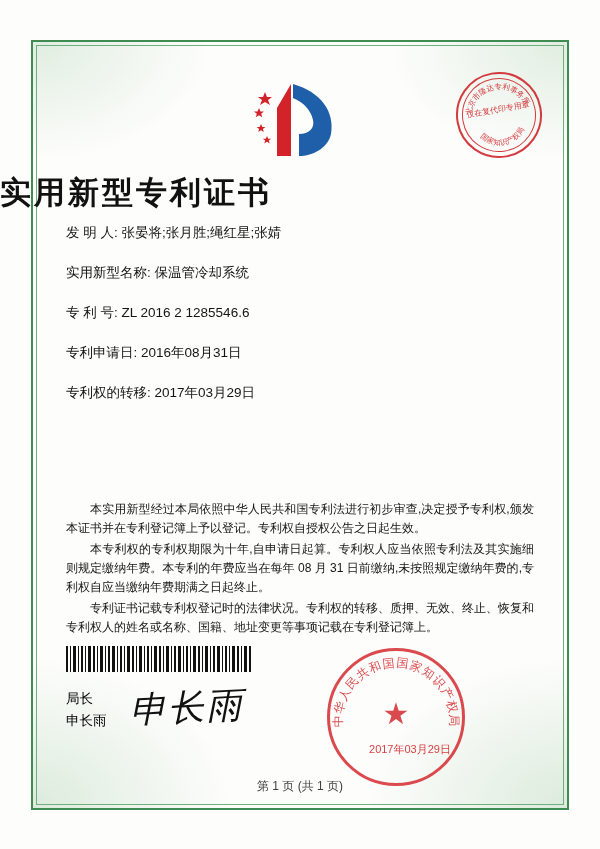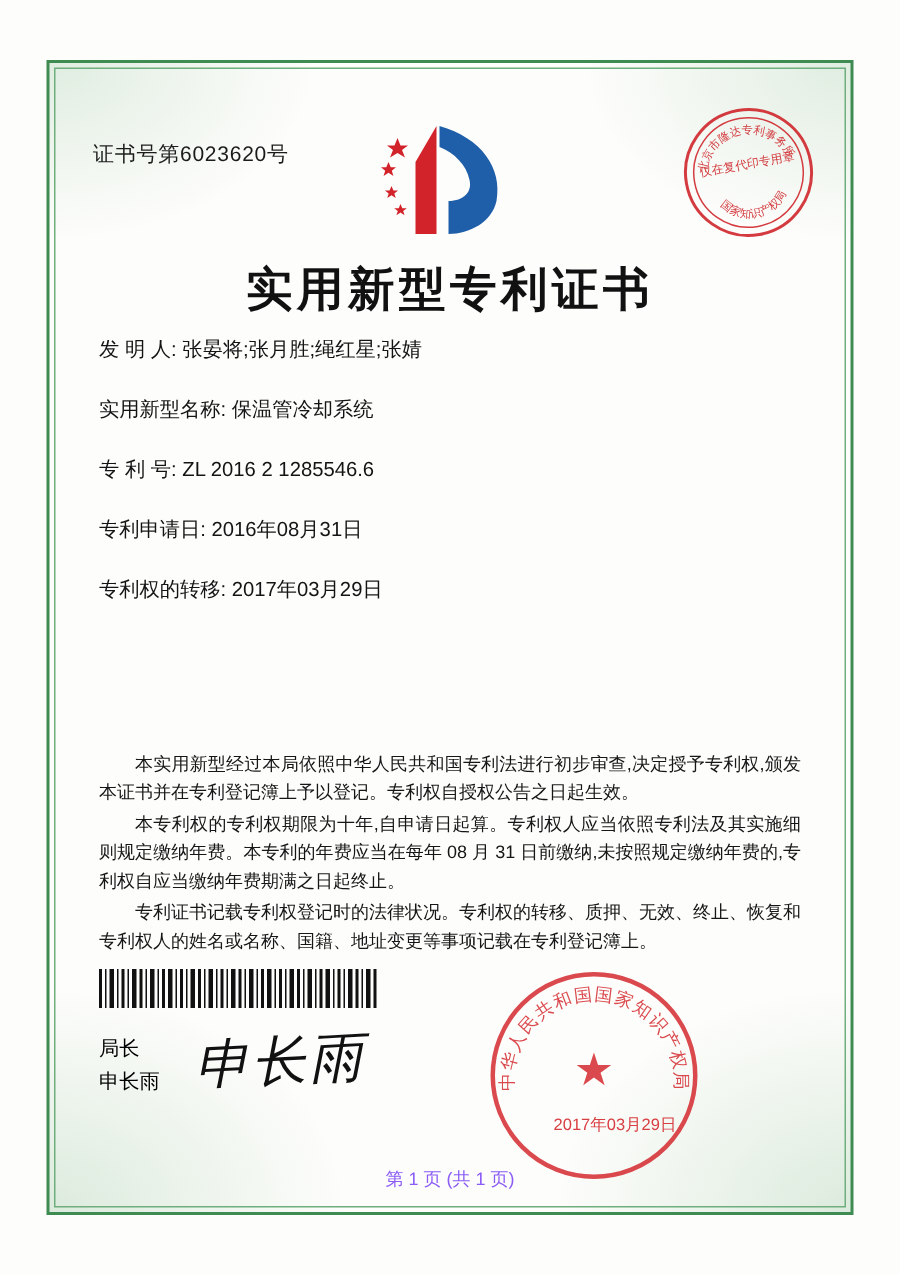--- a/index.html
+++ b/index.html
@@ -104,21 +104,21 @@
     font-size: 8px;
     line-height: 10px;
     font-family: "Liberation Sans", sans-serif;
   }
 
   .title {
     position: absolute;
     left: 0;
     top: 172px;
     width: 600px;
-    text-align: center;
+    text-align: left;
     font-size: 31px;
     font-weight: bold;
     letter-spacing: 3px;
     color: #111;
     font-family: "Liberation Serif", serif;
   }
 
   .fields {
     position: absolute;
     left: 66px;
@@ -231,38 +231,37 @@
     opacity: 0.9;
   }
 
   .page-no {
     position: absolute;
     left: 0;
     top: 778px;
     width: 600px;
     text-align: center;
     font-size: 12px;
-    color: #8b5cf6;
+    color: #404040;
     font-family: "Liberation Sans", sans-serif;
   }
 </style>
 </head>
 <body>
 
 <div class="page">
 
   <div class="wash tl"></div>
   <div class="wash tr"></div>
   <div class="wash bl"></div>
   <div class="wash br"></div>
 
   <div class="border-outer"></div>
   <div class="border-inner"></div>
 
-  <div class="cert-no">证书号第6023620号</div>
 
   <div class="logo">
     <svg viewBox="0 0 108 84" width="108" height="84">
       <path d="M44 6 L44 78 L30 78 L30 30 Z" fill="#d2232a"></path>
       <path d="M46 6 C74 14, 88 34, 84 56 C81 70, 66 78, 52 78 L52 56 C62 56, 68 50, 66 42 C64 32, 56 24, 46 20 Z" fill="#1f5fa9"></path>
       <g fill="#d2232a">
         <polygon points="18,14 20,19 25,19 21,22 23,27 18,24 13,27 15,22 11,19 16,19"></polygon>
         <polygon points="12,30 13.5,33.5 17,33.5 14.2,35.8 15.3,39.3 12,37.2 8.7,39.3 9.8,35.8 7,33.5 10.5,33.5"></polygon>
         <polygon points="14,46 15.3,49 18.4,49 15.9,51 16.8,54 14,52.2 11.2,54 12.1,51 9.6,49 12.7,49"></polygon>
         <polygon points="20,58 21.2,60.8 24.2,60.8 21.8,62.6 22.7,65.5 20,63.7 17.3,65.5 18.2,62.6 15.8,60.8 18.8,60.8"></polygon>

